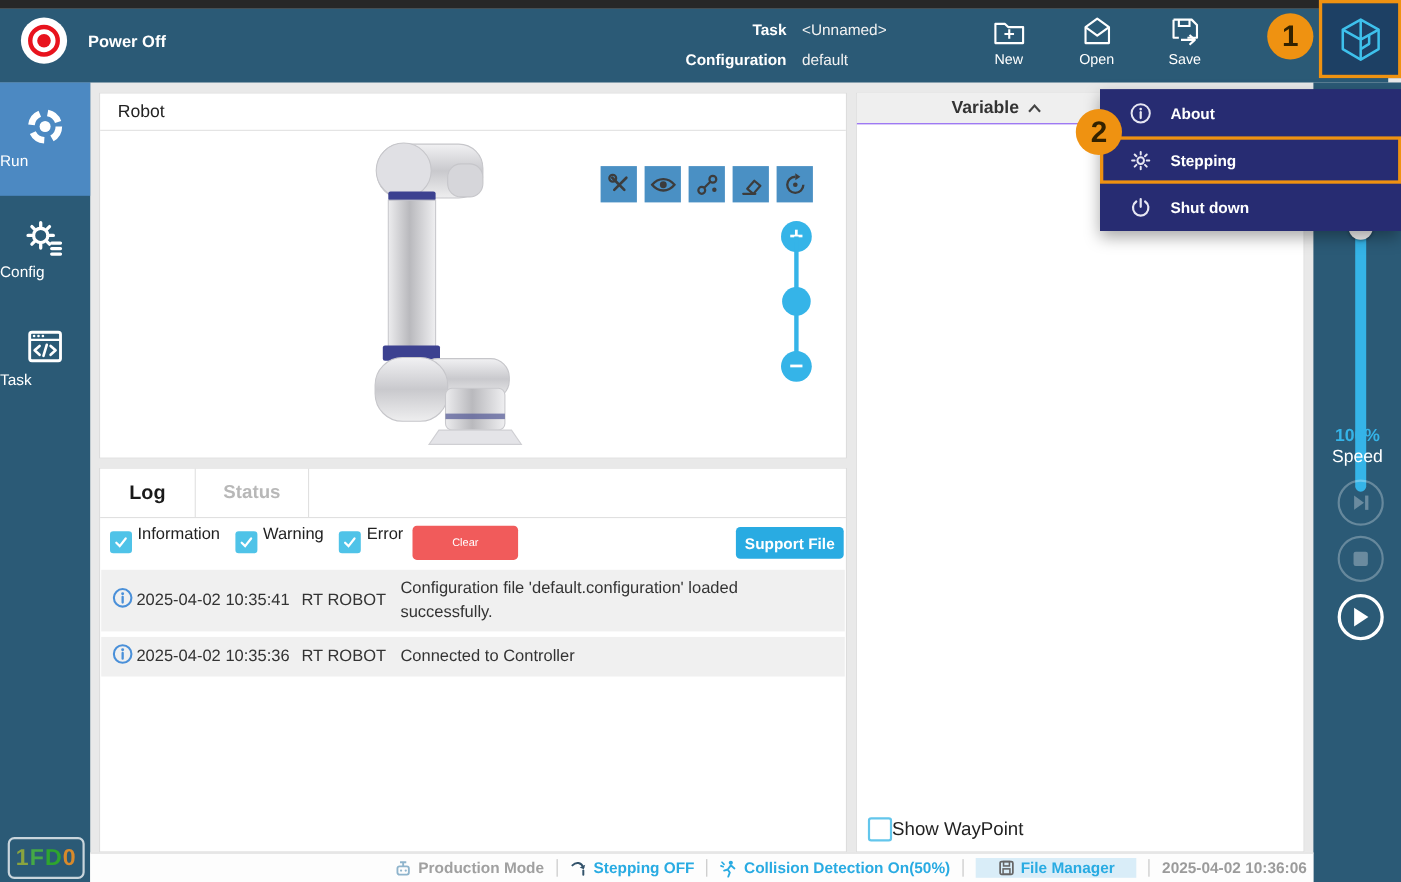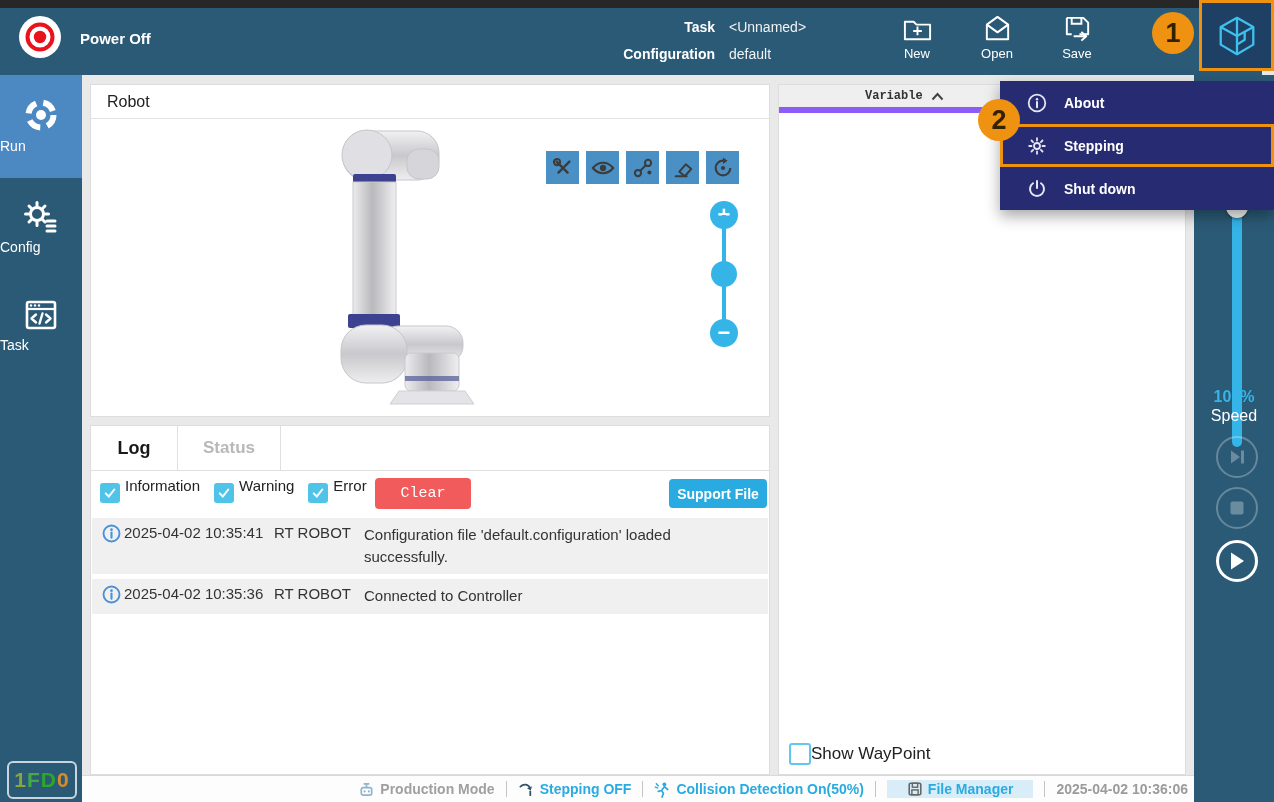--- a/index.html
+++ b/index.html
@@ -72,34 +72,34 @@
   .log-panel { left:90px; top:425px; width:680px; height:350px; }
   .log-tabs { height:45px; display:flex; border-bottom:1px solid #e0e0e0; }
   .tab { display:flex; align-items:center; justify-content:center; font-weight:bold; cursor:pointer; }
   .tab-log { width:87px; font-size:18px; color:#1a1a1a; border-right:1px solid #e0e0e0; }
   .tab-status { width:103px; font-size:17px; color:#b8b8b8; border-right:1px solid #e0e0e0; }
   .log-filters { height:44px; display:flex; align-items:center; padding-left:9px; position:relative; }
   .cb { width:20px; height:20px; border-radius:3px; background:#4fc3e8; display:flex; align-items:center;
         justify-content:center; cursor:pointer; flex:0 0 auto; }
   .cb-label { font-size:15px; color:#222; margin:0 14px 16px 5px; }
   .btn-clear { position:absolute; left:284px; top:7px; width:96px; height:31px; background:#f15b5b;
-               color:#fff; border:none; border-radius:4px; font-size:15px; font-family:Liberation Mono, monospace; cursor:pointer; }
+               color:#fff; border:none; border-radius:4px; font-size:10px; font-family:Liberation Sans, sans-serif; cursor:pointer; }
   .btn-support { position:absolute; left:578px; top:8px; width:98px; height:29px; background:#29abe2;
                color:#fff; border:none; border-radius:4px; font-size:14px; font-weight:bold; font-family:inherit; cursor:pointer; }
   .log-rows { padding:3px 1px 0 1px; }
-  .log-row { background:#f0f0f0; display:flex; align-items:flex-start; margin-bottom:5px; padding:6px 10px; cursor:default; }
+  .log-row { background:#f0f0f0; display:flex; align-items:center; margin-bottom:5px; padding:6px 10px; cursor:default; }
   .lr-icon { width:22px; flex:0 0 auto; }
   .lr-time { width:150px; font-size:15px; color:#333; flex:0 0 auto; }
   .lr-src { width:90px; font-size:15px; color:#333; flex:0 0 auto; }
   .lr-msg { flex:1; font-size:15px; color:#333; line-height:1.45; }
 
   
   .var-panel { left:778px; top:84px; width:408px; height:691px; }
-  .var-header { height:28px; background:#efefef; border-bottom:6px solid #8b5cf6; display:flex;
-                align-items:center; padding-left:86px; font-size:12px; font-weight:bold; color:#333; cursor:pointer;font-family:Liberation Mono, monospace; }
+  .var-header { height:28px; background:#efefef; border-bottom:1px solid #8b5cf6; display:flex;
+                align-items:center; padding-left:86px; font-size:16px; font-weight:bold; color:#333; cursor:pointer; }
   .var-caret { margin-left:8px; display:flex; }
   .waypoint-row { position:absolute; left:10px; bottom:9px; display:flex; align-items:center; }
   .cb-empty { width:22px; height:22px; border:2px solid #63c6ec; border-radius:3px; background:#fff; cursor:pointer; }
   .wp-label { font-size:17px; color:#222; margin-left:0; }
 
   
   .rail { position:absolute; left:1194px; top:75px; width:80px; height:727px; background:#2b5a76; }
   .speed-track { position:absolute; left:38px; top:130px; width:10px; height:242px; background:#35b4e8; border-radius:5px; }
   .speed-knob { position:absolute; left:32px; top:121px; width:22px; height:22px; border-radius:50%;
                 background:#f5f5f5; box-shadow:0 1px 3px rgba(0,0,0,.4); cursor:pointer; }

